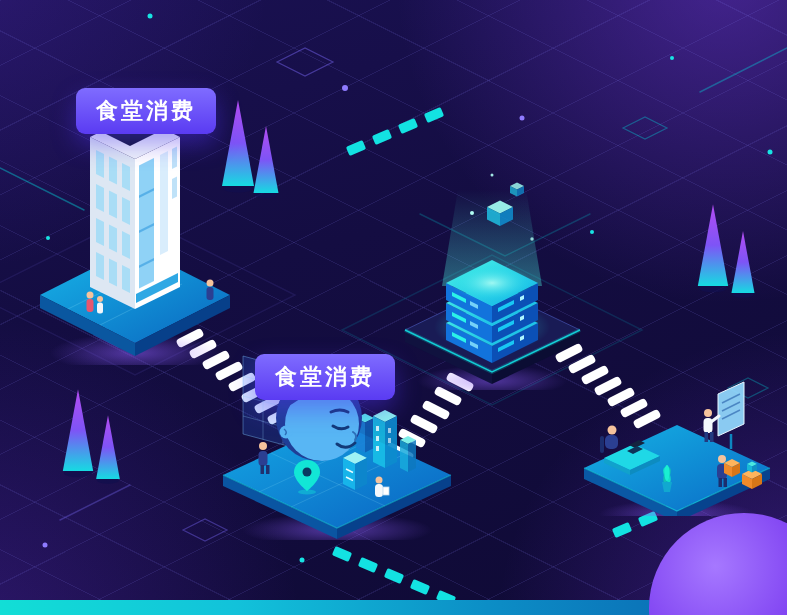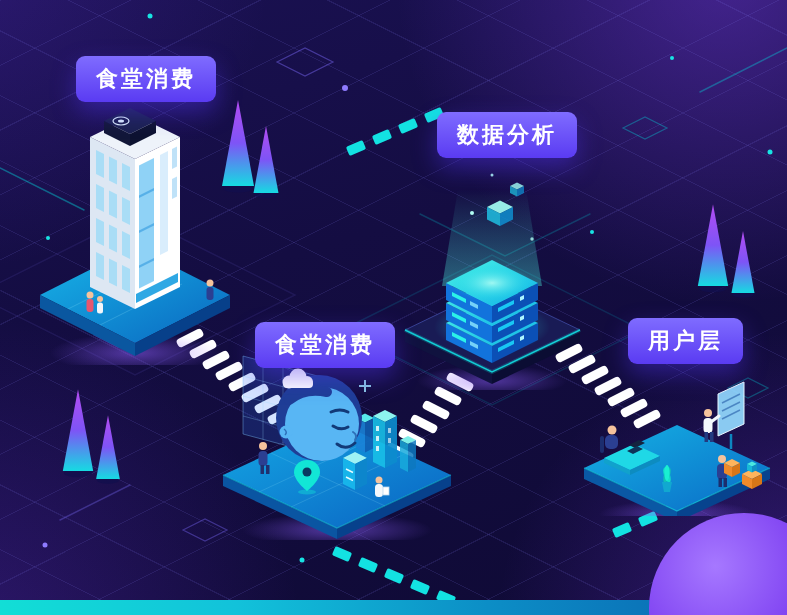--- a/index.html
+++ b/index.html
@@ -14,21 +14,21 @@
       linear-gradient(165deg,#1a1152 0%, #140d42 40%, #0f0a35 100%);}
   .grid{position:absolute;inset:0;z-index:1;
     background-image:
       repeating-linear-gradient(26.57deg, rgba(124,116,235,.14) 0 1px, transparent 1px 58px),
       repeating-linear-gradient(153.43deg, rgba(124,116,235,.14) 0 1px, transparent 1px 58px);}
   .overlay{position:absolute;inset:0;z-index:2}
   .illu{position:absolute;z-index:5}
   .node-label{position:absolute;z-index:10;color:#fff;font-size:22px;font-weight:bold;
     letter-spacing:3px;padding:8px 20px;border-radius:9px;white-space:nowrap;
     background:linear-gradient(180deg,#7f6cff 0%,#5a3bf2 100%);
-    box-shadow:0 10px 24px rgba(80,50,235,.45);}
+    box-shadow:0 10px 24px rgba(80,50,235,.45);margin-top:32px;}
   .bottom-bar{position:absolute;left:0;bottom:0;width:100%;height:15px;z-index:3;
     background:linear-gradient(90deg,#12ded6 0%,#12c2da 30%,#0c8ec6 62%,#0a5fae 100%);}
   .purple-ball{position:absolute;width:190px;height:190px;border-radius:50%;
     right:-52px;bottom:-88px;z-index:4;
     background:radial-gradient(circle at 35% 28%,#a678ff 0%,#7b3cf0 55%,#5c20d4 100%);}
 </style>
 </head>
 <body>
 
 <div class="scene">
@@ -418,19 +418,17 @@
     </g>
     <g>
       <ellipse cx="95" cy="119" rx="3" ry="8" fill="#14dec8" transform="rotate(-18 95 119)"></ellipse>
       <ellipse cx="95" cy="119" rx="3" ry="8" fill="#10c0b8" transform="rotate(18 95 119)"></ellipse>
       <ellipse cx="95" cy="117" rx="2.6" ry="8" fill="#19f0d2"></ellipse>
       <polygon points="90,126 100,126 98,136 92,136" fill="#11a8d0"></polygon>
     </g>
   </svg>
 
   <div class="node-label" style="left:76px;top:56px">食堂消费</div>
-  <div class="node-label" style="left:437px;top:112px">数据分析</div>
   <div class="node-label" style="left:255px;top:322px">食堂消费</div>
-  <div class="node-label" style="left:628px;top:318px">用户层</div>
 
   <div class="bottom-bar"></div>
   <div class="purple-ball"></div>
 </div>
 
 </body></html>

